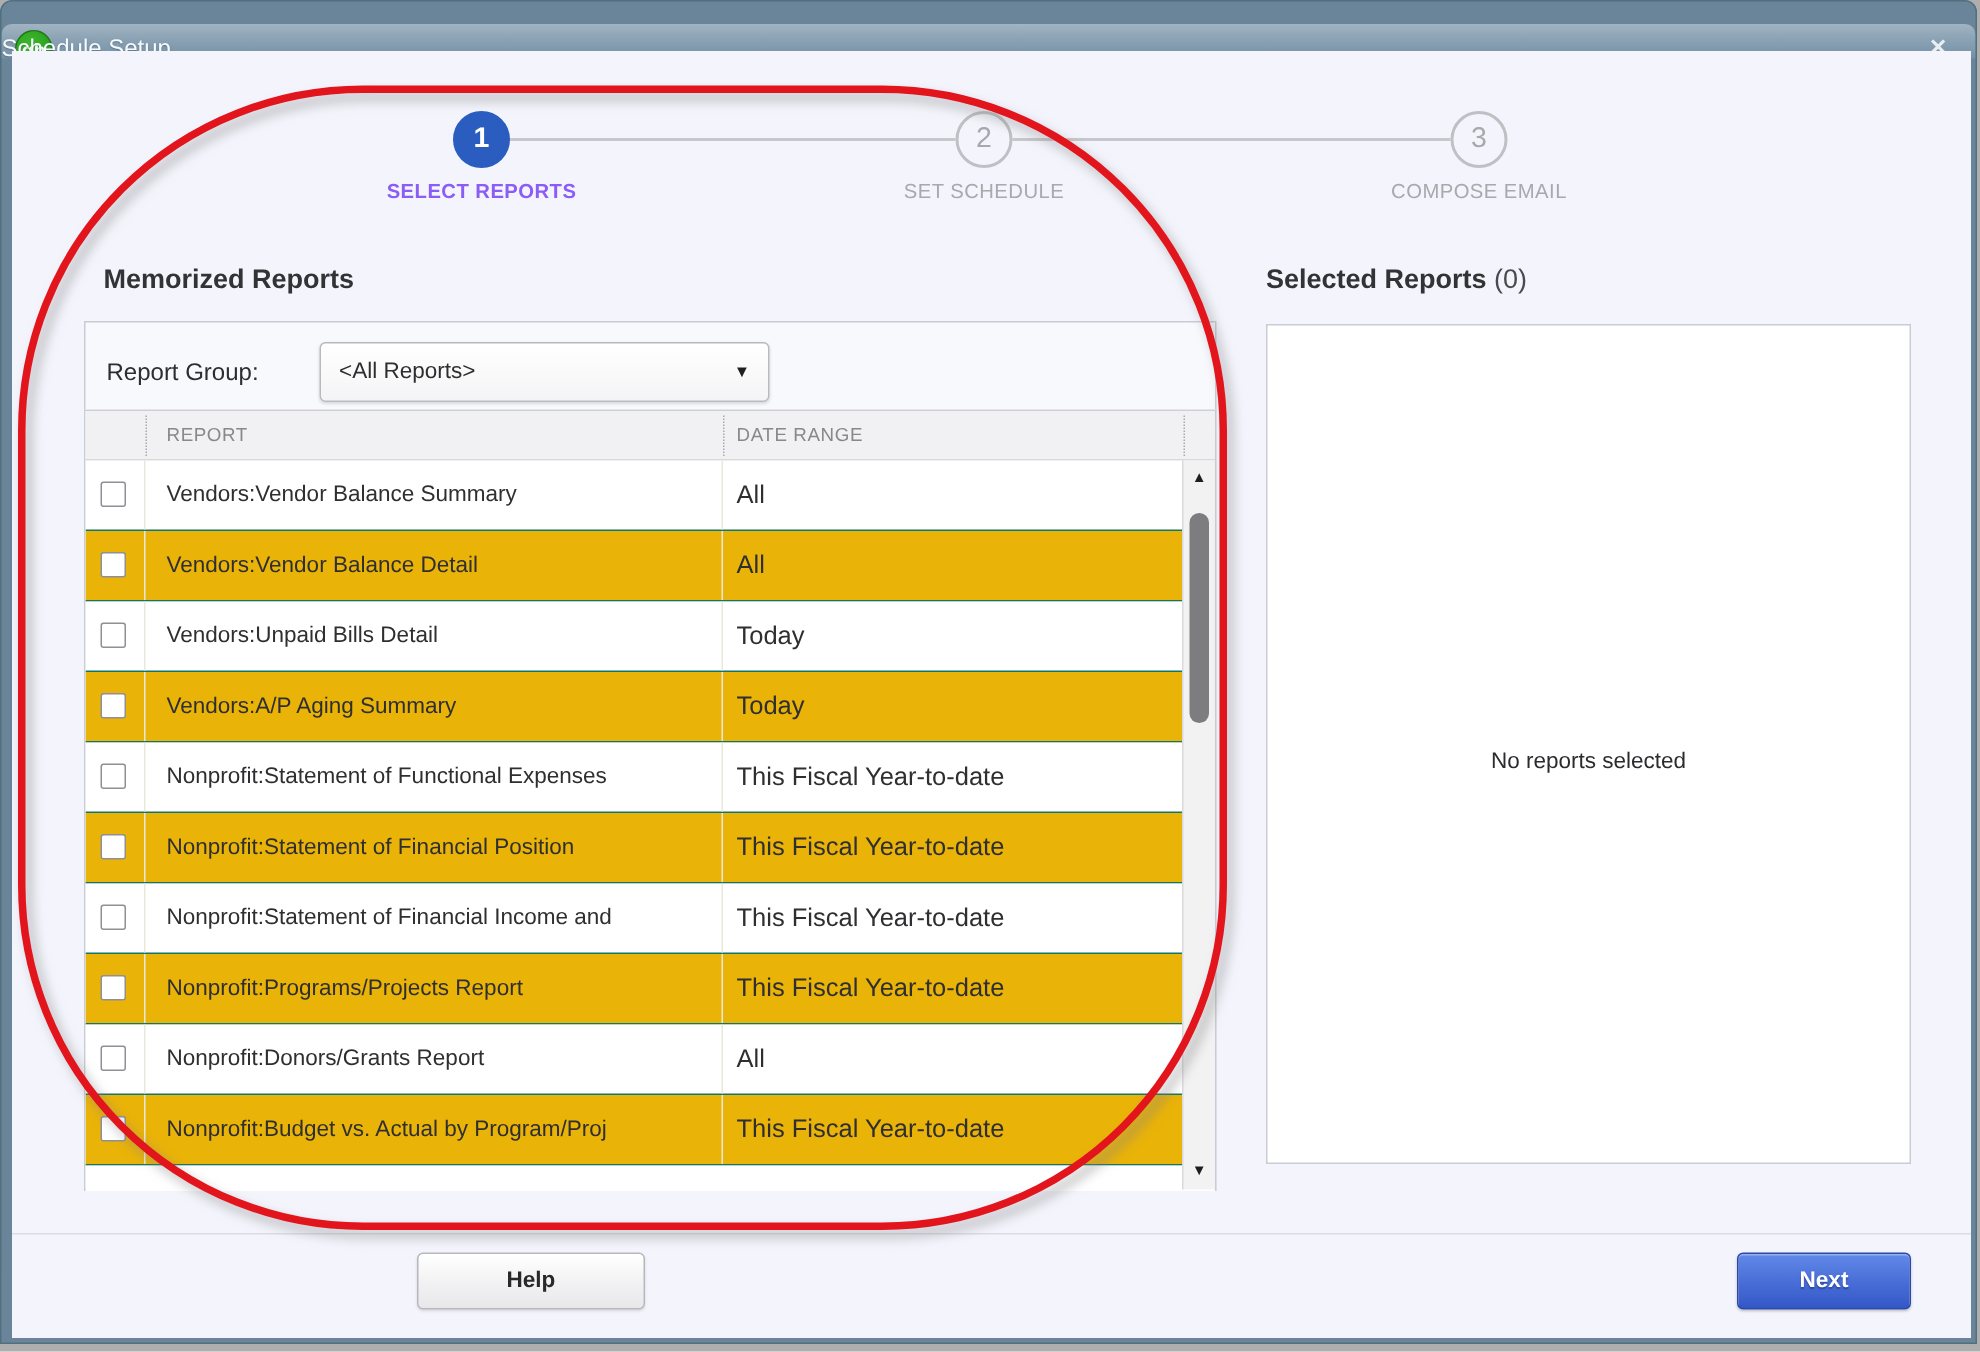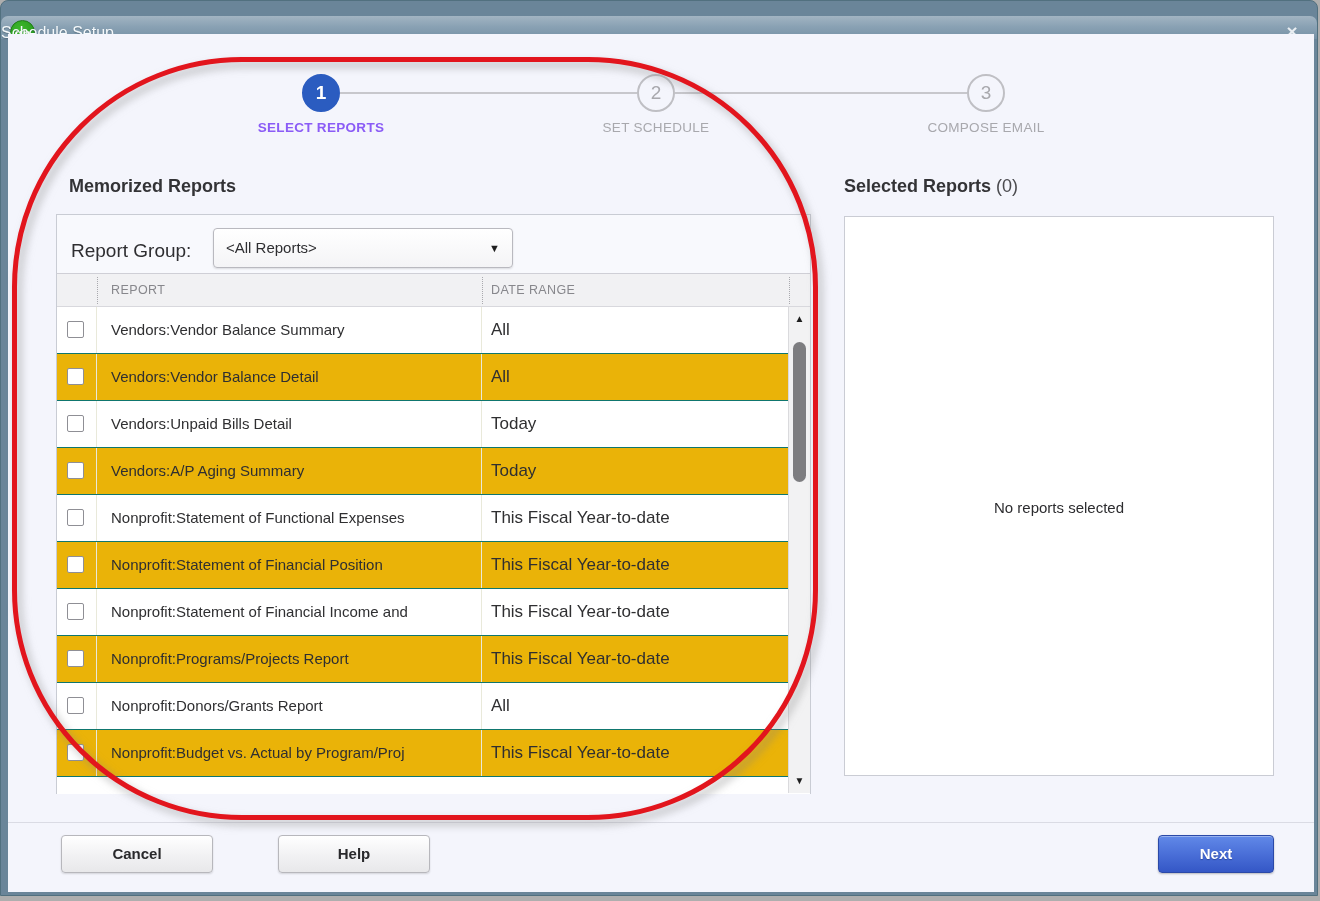--- a/index.html
+++ b/index.html
@@ -49,21 +49,21 @@
   .step-label.active{color:#8b5cf6;font-weight:bold;}
   .step-label.inactive{color:#a8a8ad;}
   
   .section-heading{position:absolute;font-size:18px;font-weight:bold;color:#333336;}
   .count{font-weight:normal;color:#4a4a4e;}
   
   .left-panel{
     position:absolute;left:48px;top:180px;width:755px;height:580px;
     background:#f8f9fd;border:1px solid #c9ccd4;box-sizing:border-box;
   }
-  .rg-label{position:absolute;left:14px;top:25px;font-size:19px;color:#2e2e31;}
+  .rg-label{position:absolute;left:14px;top:25px;font-size:16px;color:#2e2e31;}
   .rg-dropdown{
     position:absolute;left:156px;top:13px;width:300px;height:40px;box-sizing:border-box;
     background:linear-gradient(#ffffff,#f4f4f6);border:1px solid #b9b9bf;border-radius:4px;
     box-shadow:0 1px 2px rgba(0,0,0,.12);cursor:pointer;
   }
   .rg-value{position:absolute;left:12px;top:0;line-height:38px;font-size:15px;color:#2e2e31;}
   .rg-arrow{position:absolute;right:12px;top:0;line-height:38px;font-size:11px;color:#1f1f1f;}
   
   .table{
     position:absolute;left:-1px;top:58px;width:755px;height:521px;
@@ -273,20 +273,19 @@
 
     <div class="section-heading" style="left:836px;top:142px;">
       <span>Selected Reports</span>
       <span class="count">(0)</span>
     </div>
     <div class="right-box">
       <div class="empty-msg">No reports selected</div>
     </div>
 
     <div class="footer-sep"></div>
-    <div class="btn btn-cancel">Cancel</div>
     <div class="btn btn-help">Help</div>
     <div class="btn btn-next">Next</div>
 
   </div>
 </div>
 
 <div class="annotation"></div>
 
 </body></html>

